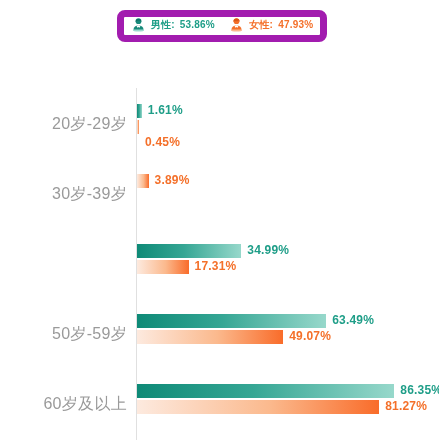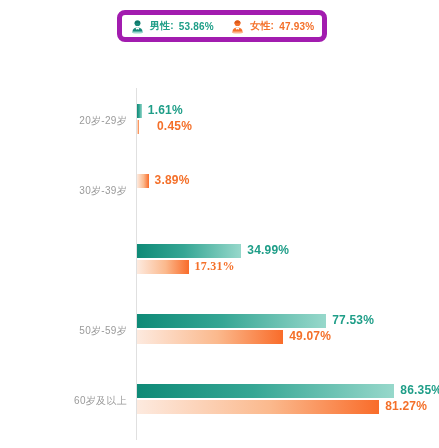--- a/index.html
+++ b/index.html
@@ -16,25 +16,25 @@
   }
 
   
   #legend {
     position: absolute;
     left: 117px;
     top: 10px;
     width: 210px;
     height: 32px;
     box-sizing: border-box;
-    border: 5px solid #a21caf;
+    border: 7px solid #a21caf;
     border-radius: 8px;
     background: #ffffff;
     display: flex;
-    align-items: center;
+    align-items: flex-start;
   }
   .legend-item {
     flex: 1 1 50%;
     display: flex;
     align-items: center;
     justify-content: center;
     gap: 5px;
     padding: 0 4px;
   }
   .legend-divider {
@@ -78,21 +78,21 @@
     left: 0;
     width: 439px;
     height: 70px;
   }
   .row-label {
     position: absolute;
     left: 0;
     top: 26px;
     width: 127px;
     text-align: right;
-    font-size: 10px;
+    font-size: 16px;
     color: #9a9a9a;
     letter-spacing: .3px;
     white-space: nowrap;
   }
   .bars {
     position: absolute;
     left: 137px;
     top: 16px;
     width: 302px;
   }
@@ -171,21 +171,21 @@
 
   <div class="row" style="top:36px">
     <div class="row-label">20岁-29岁</div>
     <div class="bars">
       <div class="bar-line">
         <div class="bar male" style="width: 4.7978px;"></div>
         <div class="bar-value male" style="left: 10.7978px;">1.61%</div>
       </div>
       <div class="bar-line">
         <div class="bar female" style="width: 2px;"></div>
-        <div class="bar-value female" style="left: 20px;">0.45%</div>
+        <div class="bar-value female" style="left: 8px; margin-top: 16px;">0.45%</div>
       </div>
     </div>
   </div>
 
   <div class="row" style="top:106px">
     <div class="row-label">30岁-39岁</div>
     <div class="bars">
       <div class="bar-line">
         <div class="bar female" style="width: 11.5922px;"></div>
         <div class="bar-value female" style="left: 17.5922px;">3.89%</div>
@@ -194,31 +194,31 @@
   </div>
 
   <div class="row" style="top:176px">
     <div class="bars">
       <div class="bar-line">
         <div class="bar male" style="width: 104.27px;"></div>
         <div class="bar-value male" style="left: 110.27px;">34.99%</div>
       </div>
       <div class="bar-line">
         <div class="bar female" style="width: 51.5838px;"></div>
-        <div class="bar-value female" style="left: 57.5838px; font-family: Liberation Serif, serif;">17.31%</div>
+        <div class="bar-value female" style="left: 57.5838px;">17.31%</div>
       </div>
     </div>
   </div>
 
   <div class="row" style="top:246px">
     <div class="row-label">50岁-59岁</div>
     <div class="bars">
       <div class="bar-line">
         <div class="bar male" style="width: 189.2px;"></div>
-        <div class="bar-value male" style="left: 195.2px;">77.53%</div>
+        <div class="bar-value male" style="left: 195.2px;">63.49%</div>
       </div>
       <div class="bar-line">
         <div class="bar female" style="width: 146.229px;"></div>
         <div class="bar-value female" style="left: 152.229px;">49.07%</div>
       </div>
     </div>
   </div>
 
   <div class="row" style="top:316px">
     <div class="row-label">60岁及以上</div>

